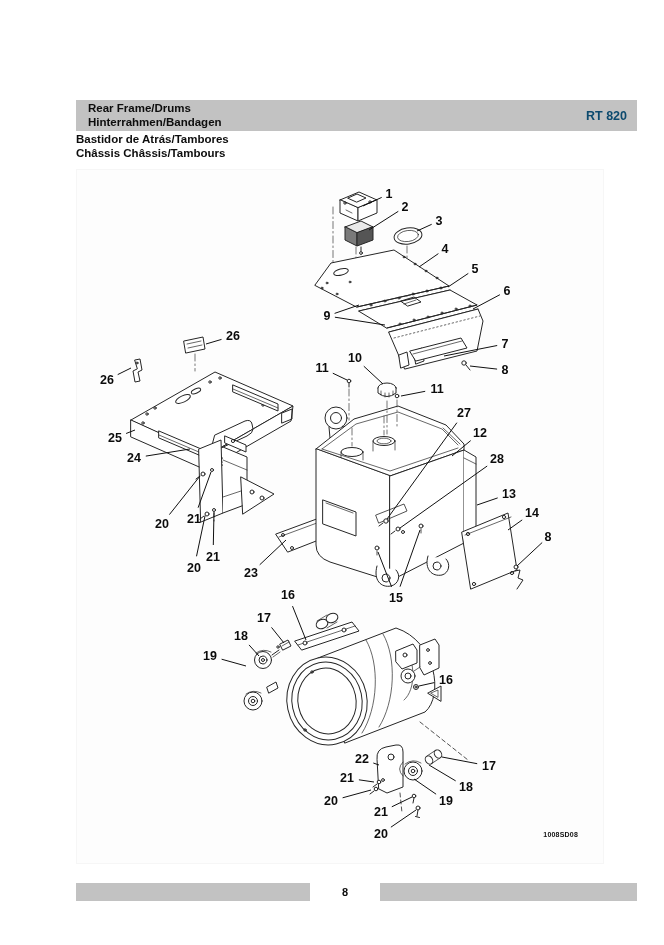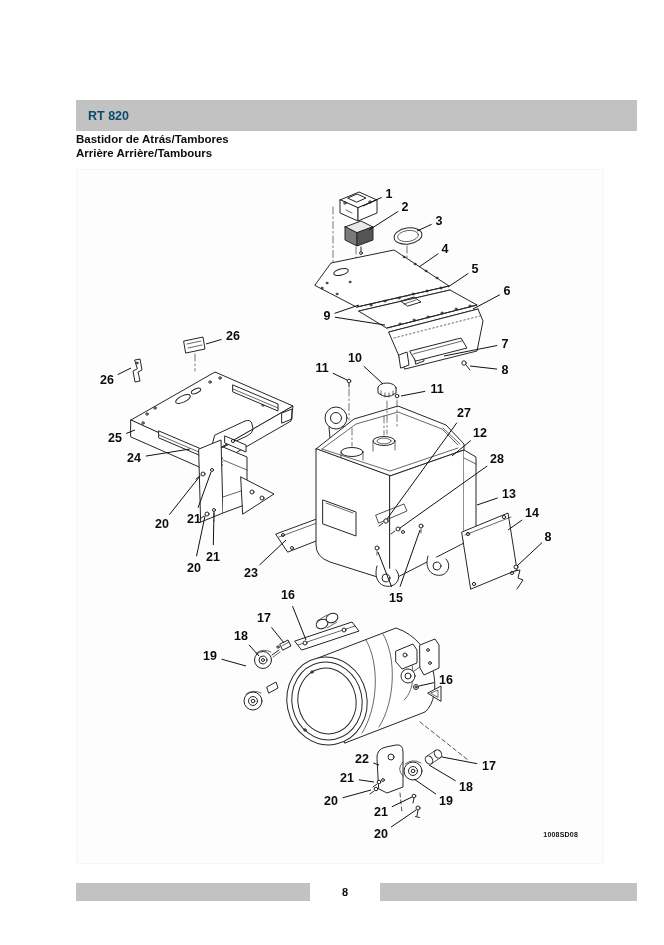--- a/index.html
+++ b/index.html
@@ -41,26 +41,30 @@
   svg .leader{stroke:#111;stroke-width:1;fill:none;}
   svg .callout{
     font-family:"Liberation Sans",sans-serif;font-weight:bold;font-size:12.5px;
     fill:#0b0b0b;text-anchor:middle;dominant-baseline:central;stroke:none;
   }
 </style>
 </head>
 <body>
 
 <div class="header-bar">
+  <div class="header-titles">
+    <div>Rear Frame/Drums</div>
+    <div>Hinterrahmen/Bandagen</div>
+  </div>
   <div class="model">RT 820</div>
 </div>
 
 <div class="subtitle">
   <div>Bastidor de Atrás/Tambores</div>
-  <div>Arrière Arrière/Tambours</div>
+  <div>Châssis Châssis/Tambours</div>
 </div>
 
 <div class="diagram-panel"></div>
 
 <svg class="diagram" width="664" height="945" viewBox="0 0 664 945">
   <g class="art">
 
     <g>
       <path class="dashdot" d="M333,207 V291"></path>
       <path d="M340,200 L359,192 L377,200 L358,208 Z" fill="#fff"></path>

